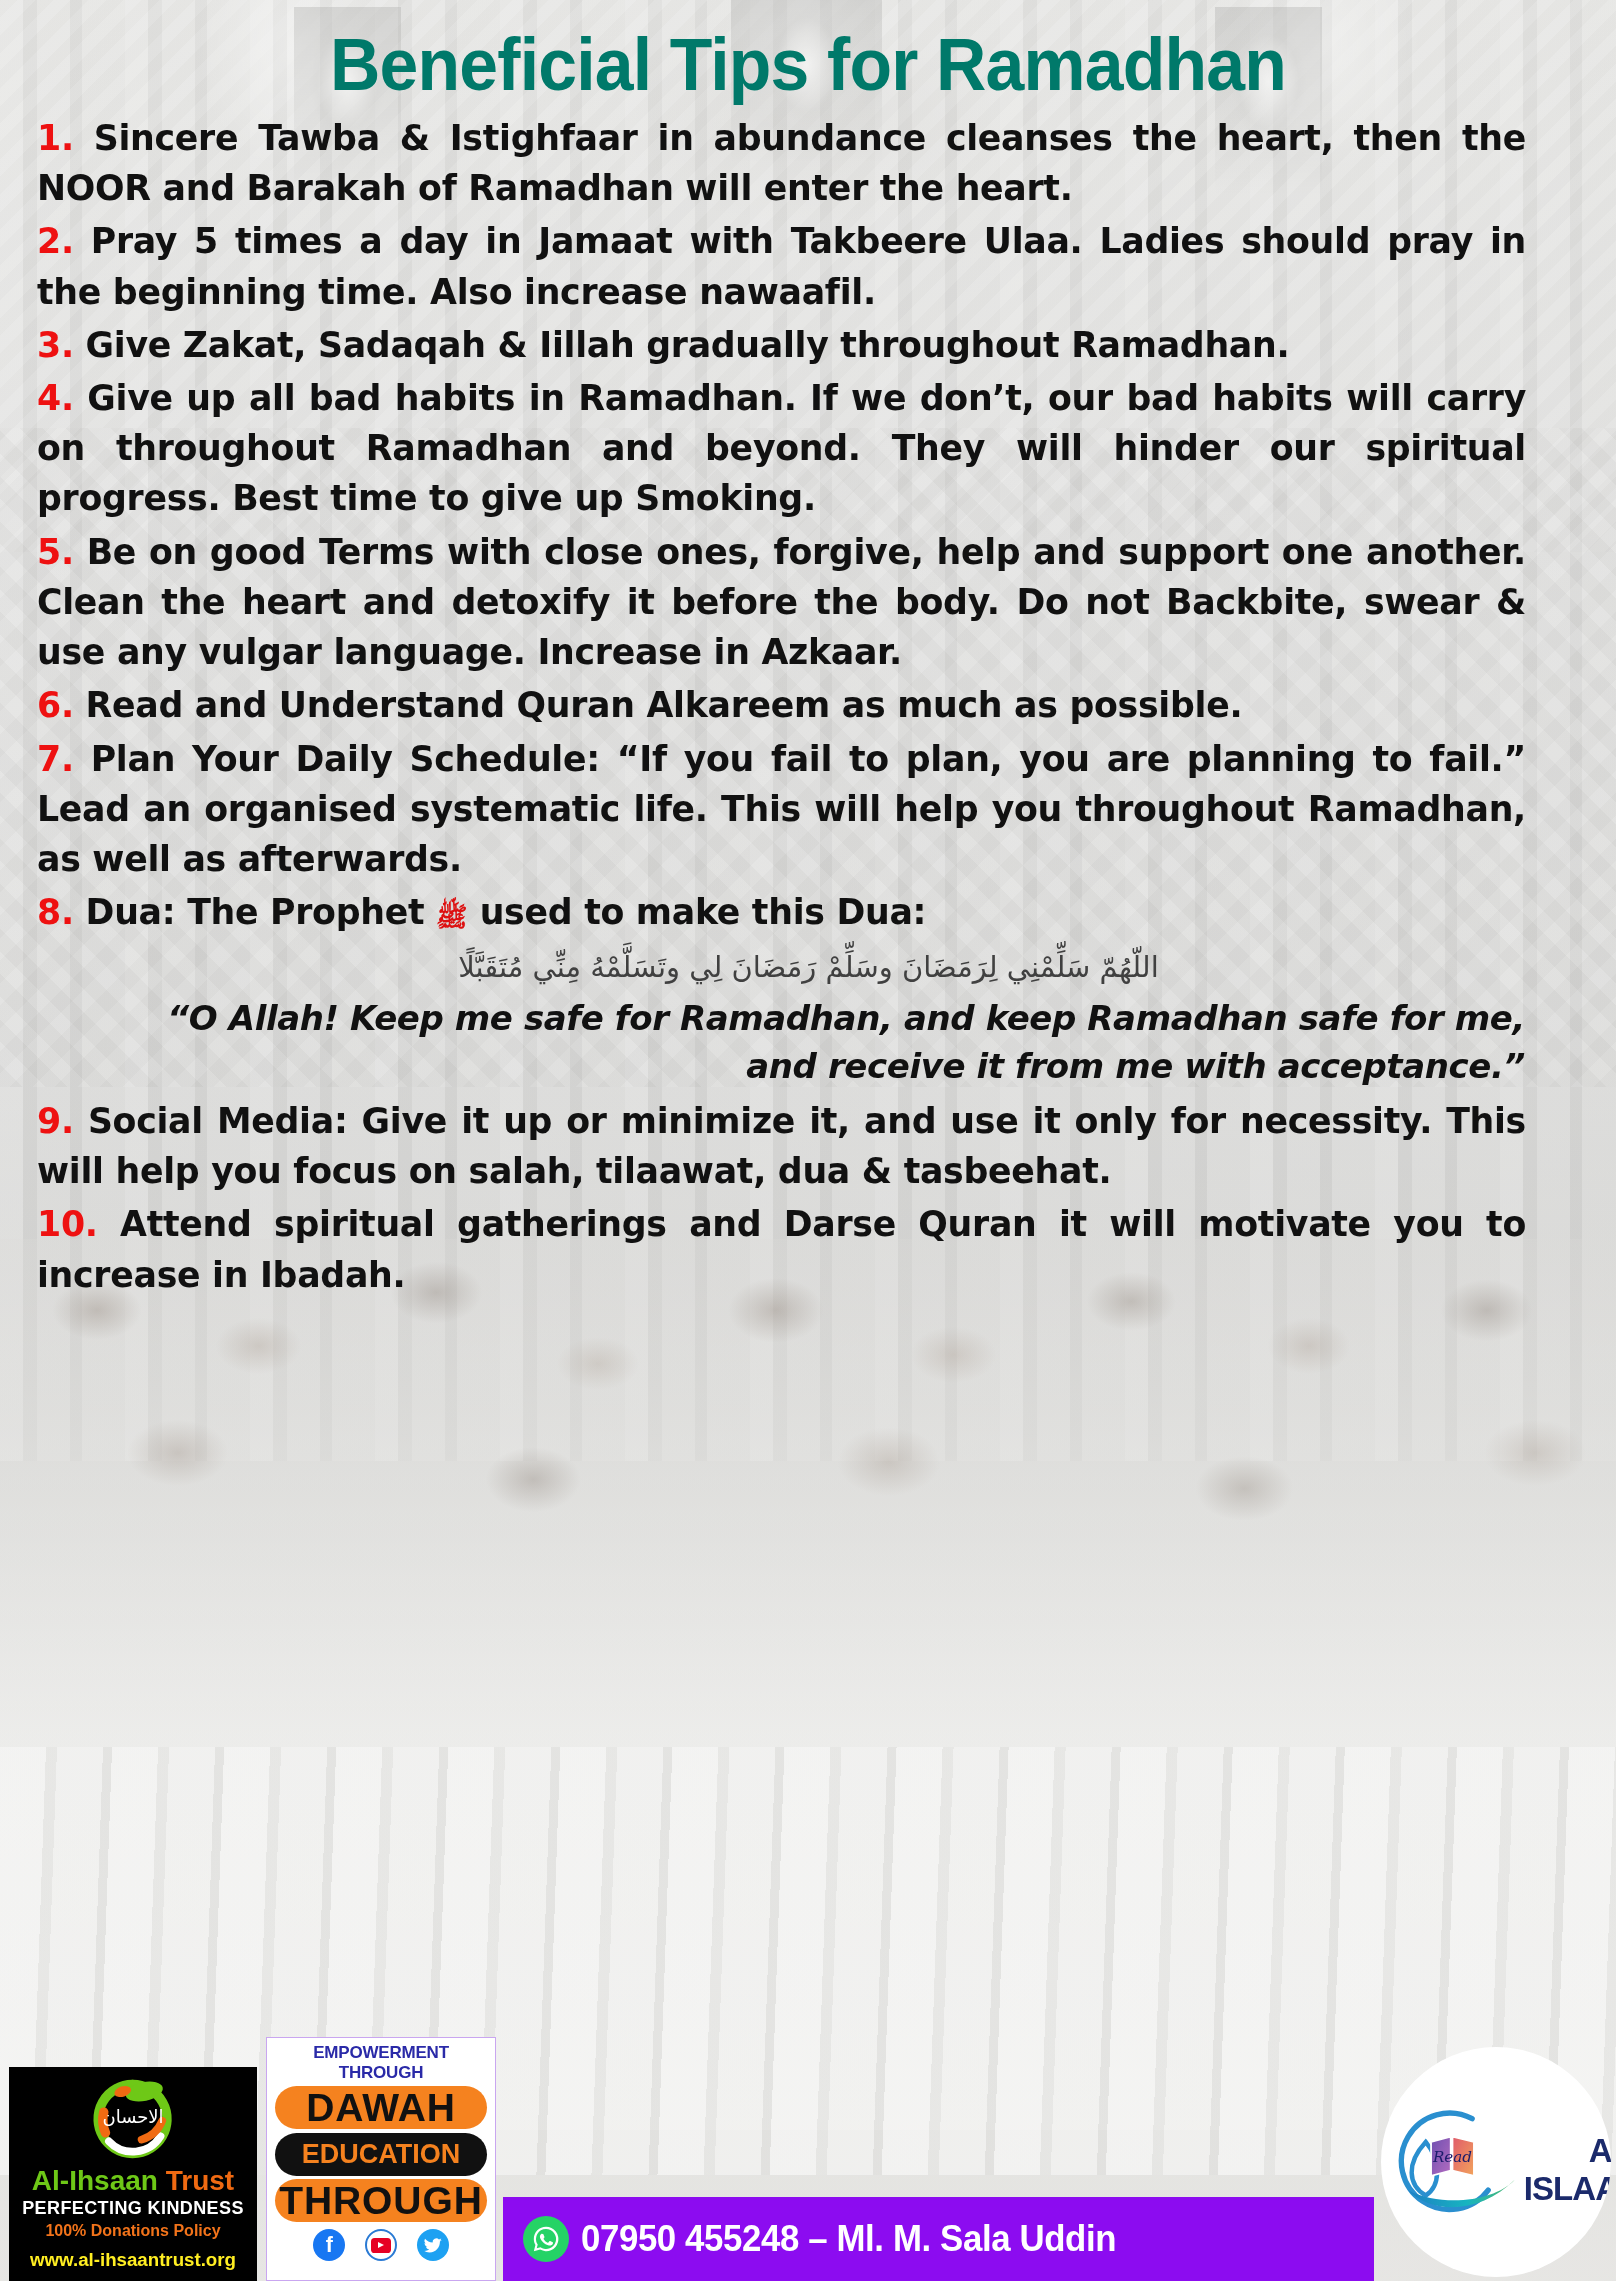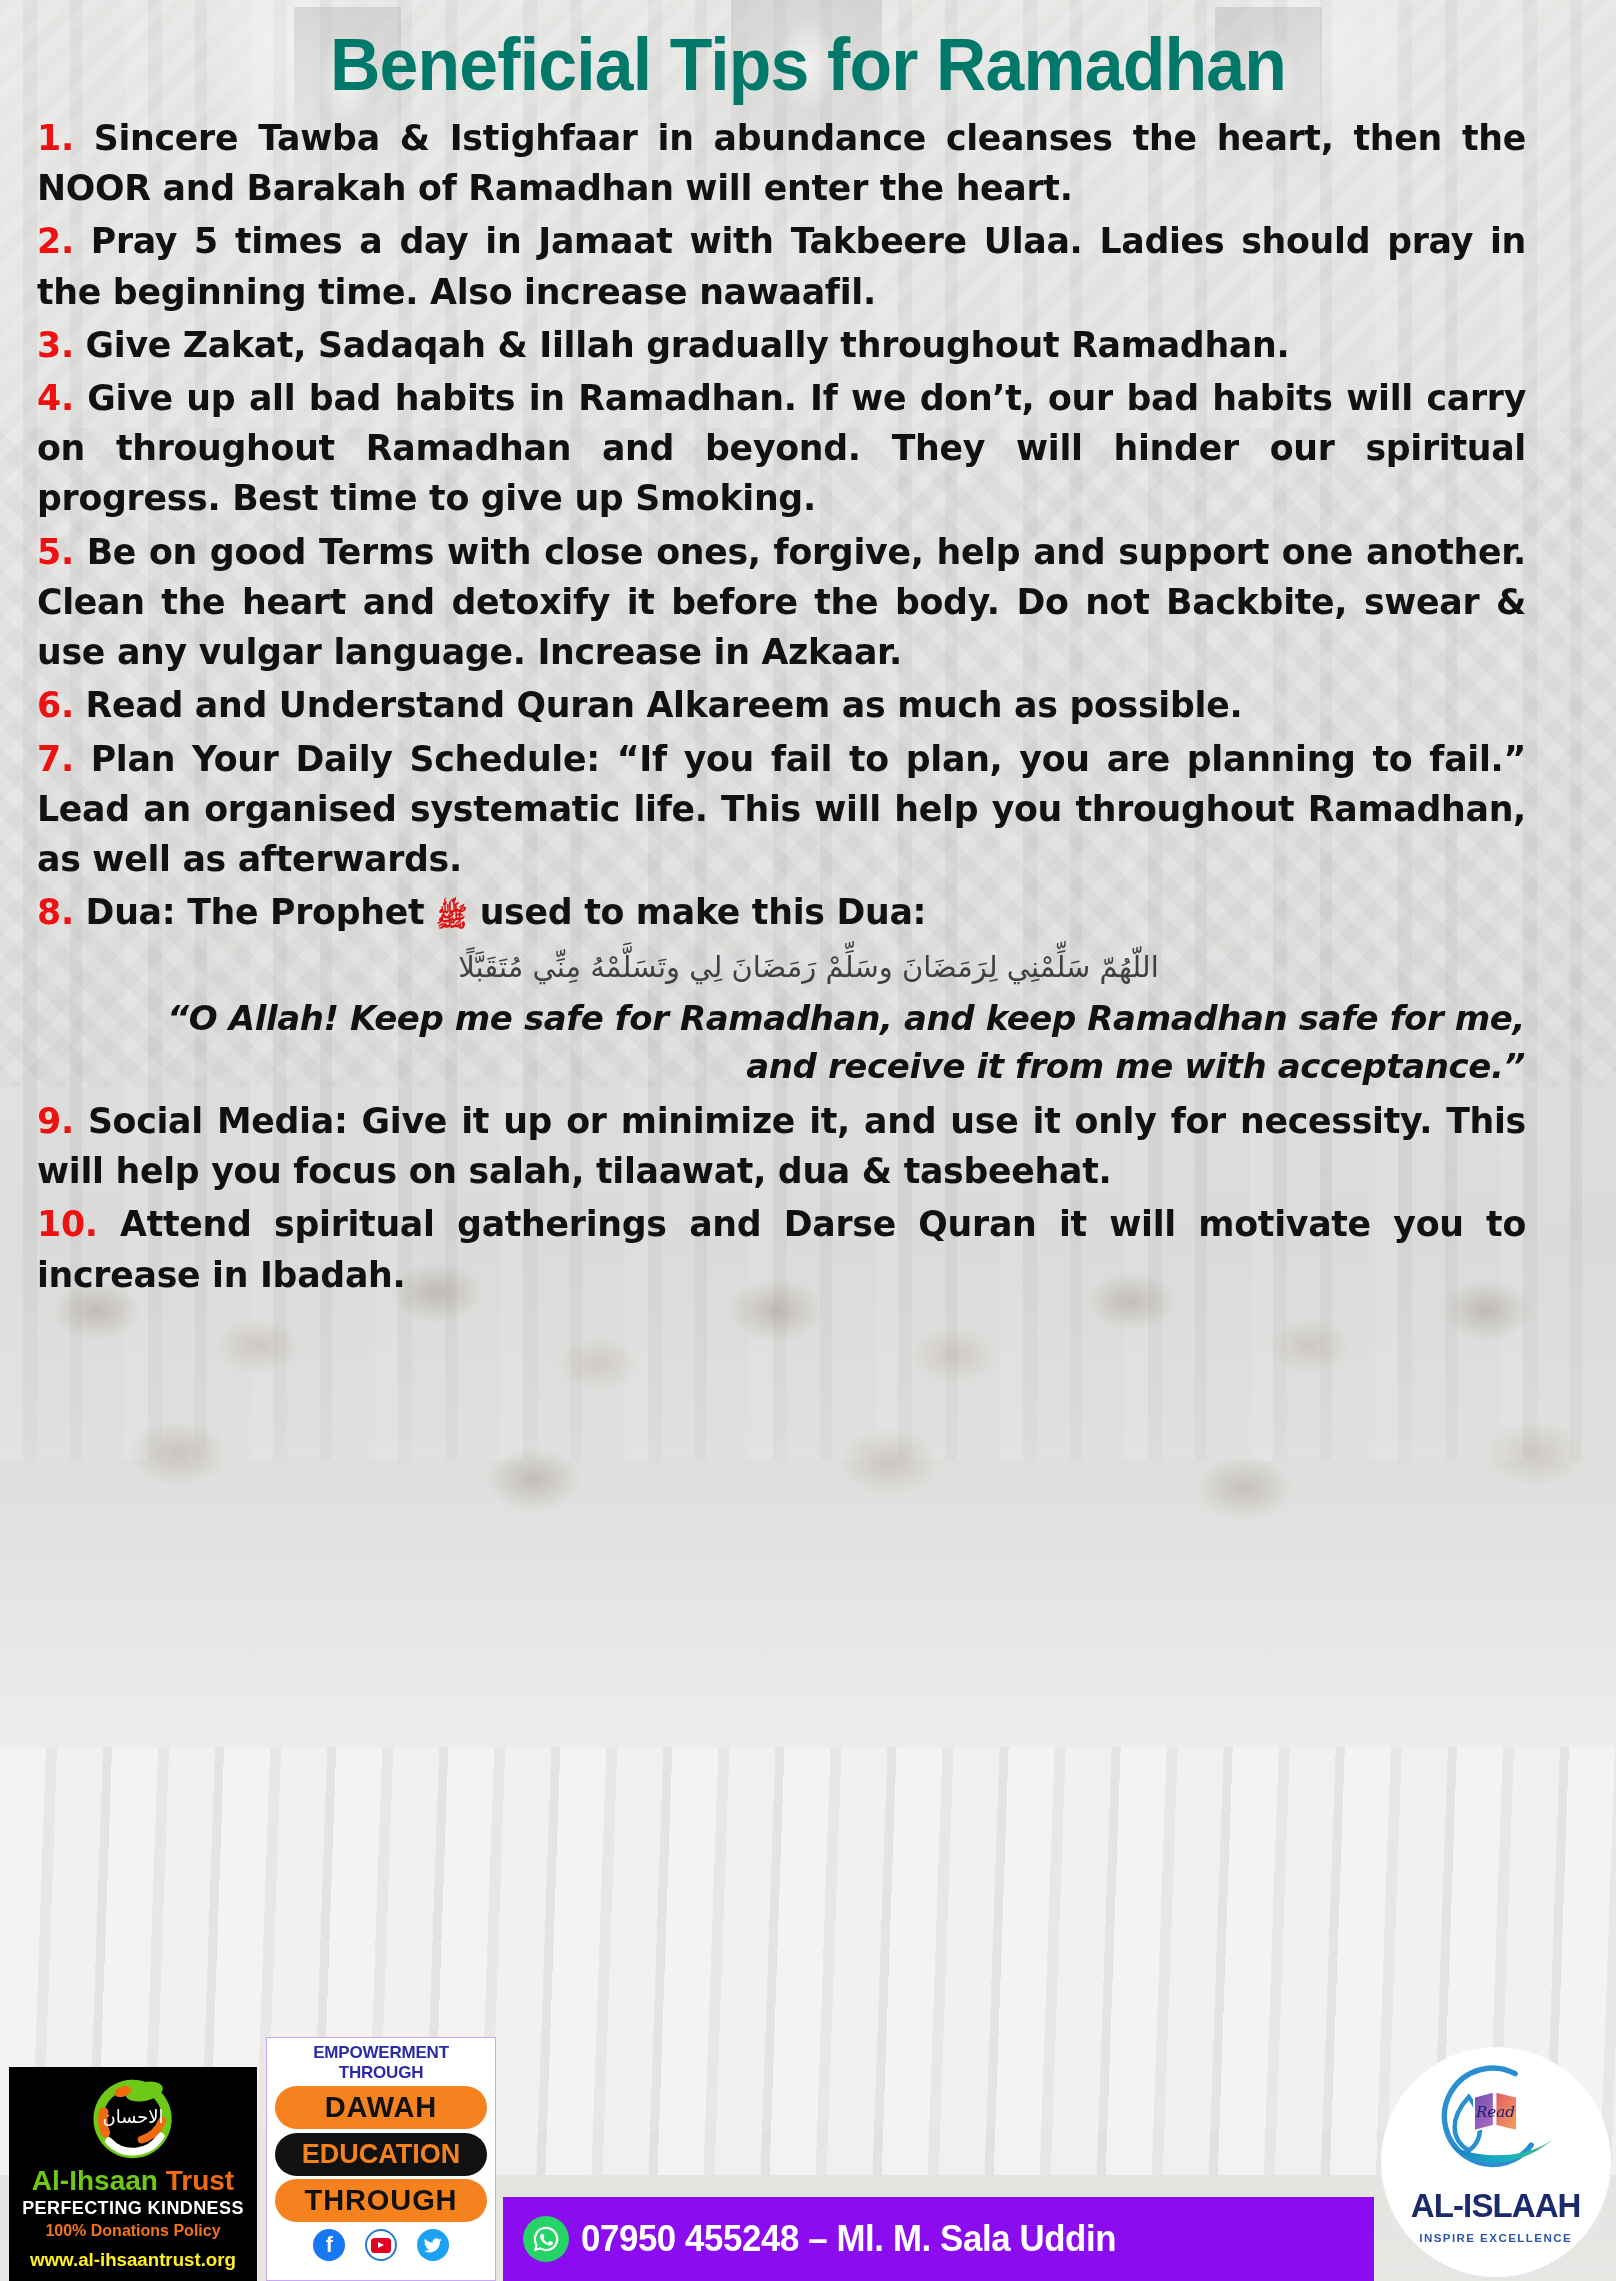--- a/index.html
+++ b/index.html
@@ -182,21 +182,21 @@
 
   
   .dawah {
     position:absolute; left:266px; bottom:0; width:230px; height:244px;
     background:#fff; border:1.8px solid #c9a6f0; padding:4.5px 6.2px 3.6px;
     text-align:center;
   }
   .dawah-head { color:#2a2aa8; font-family:"Liberation Sans", sans-serif; font-weight:bold; font-size:17px; letter-spacing:-0.2px; }
   .pill {
     margin:3.6px 1.8px; height:43px; line-height:43px; border-radius:23px;
-    font-family:"Liberation Sans", sans-serif; font-weight:bold; font-size:29px; letter-spacing:0.9px;
+    font-family:"Liberation Sans", sans-serif; font-weight:bold; font-size:39px; letter-spacing:0.9px;
   }
   .pill.orange { background:#f5821f; color:#111; }
   .pill.black  { background:#111; color:#f5821f; font-size:27px; letter-spacing:0; }
   .socials { display:flex; justify-content:center; gap:19.6px; margin-top:7.1px; }
   .s-ico { width:32px; height:32px; border-radius:50%; display:flex; align-items:center; justify-content:center; color:#fff; font-family:"Liberation Sans", sans-serif; font-weight:bold; font-size:21.4px; }
   .s-fb { background:#1877f2; }
   .s-yt { background:#ffffff; border:2.7px solid #2a7ad4; position:relative; }
   .s-yt i { width:19.6px; height:14.3px; background:#e60023; border-radius:3.6px; display:block; position:relative; }
   .s-yt i:after { content:""; position:absolute; left:7.1px; top:3.6px; border-left:6.2px solid #fff; border-top:3.6px solid transparent; border-bottom:3.6px solid transparent; }
   .s-tw { background:#1da1f2; }
@@ -207,21 +207,21 @@
     background:#8c0cf0; display:flex; align-items:center; padding-left:19.6px; gap:12.5px;
   }
   .wa-ico { width:46px; height:46px; border-radius:50%; background:#25d366; display:flex; align-items:center; justify-content:center; }
   .wa-ico svg { width:30px; height:30px; }
   .wa-text { color:#fff; font-family:"Liberation Sans", sans-serif; font-weight:bold; font-size:37px; letter-spacing:-0.4px; transform:scaleX(.94); transform-origin:left center; white-space:nowrap; }
 
   
   .islaah {
     position:absolute; right:5.3px; bottom:3.6px; width:230px; height:230px;
     background:#fff; border-radius:50%; overflow:hidden;
-    display:flex; flex-direction:column; align-items:center; justify-content:flex-start;
+    display:flex; flex-direction:row; align-items:center; justify-content:flex-start;
     padding-top:16px;
   }
   .islaah-mark { width:143px; height:125px; position:relative; }
   .islaah-name { font-family:"Liberation Sans", sans-serif; font-weight:bold; font-size:33px; color:#1b2a6b; letter-spacing:-0.9px; margin-top:-1.8px;text-align:right; }
   .islaah-tag { font-family:"Liberation Sans", sans-serif; font-weight:bold; font-size:11.6px; color:#2d57a8; letter-spacing:1.4px; margin-top:6px; }
 </style>
 </head>
 <body>
 
 <div id="bg">

